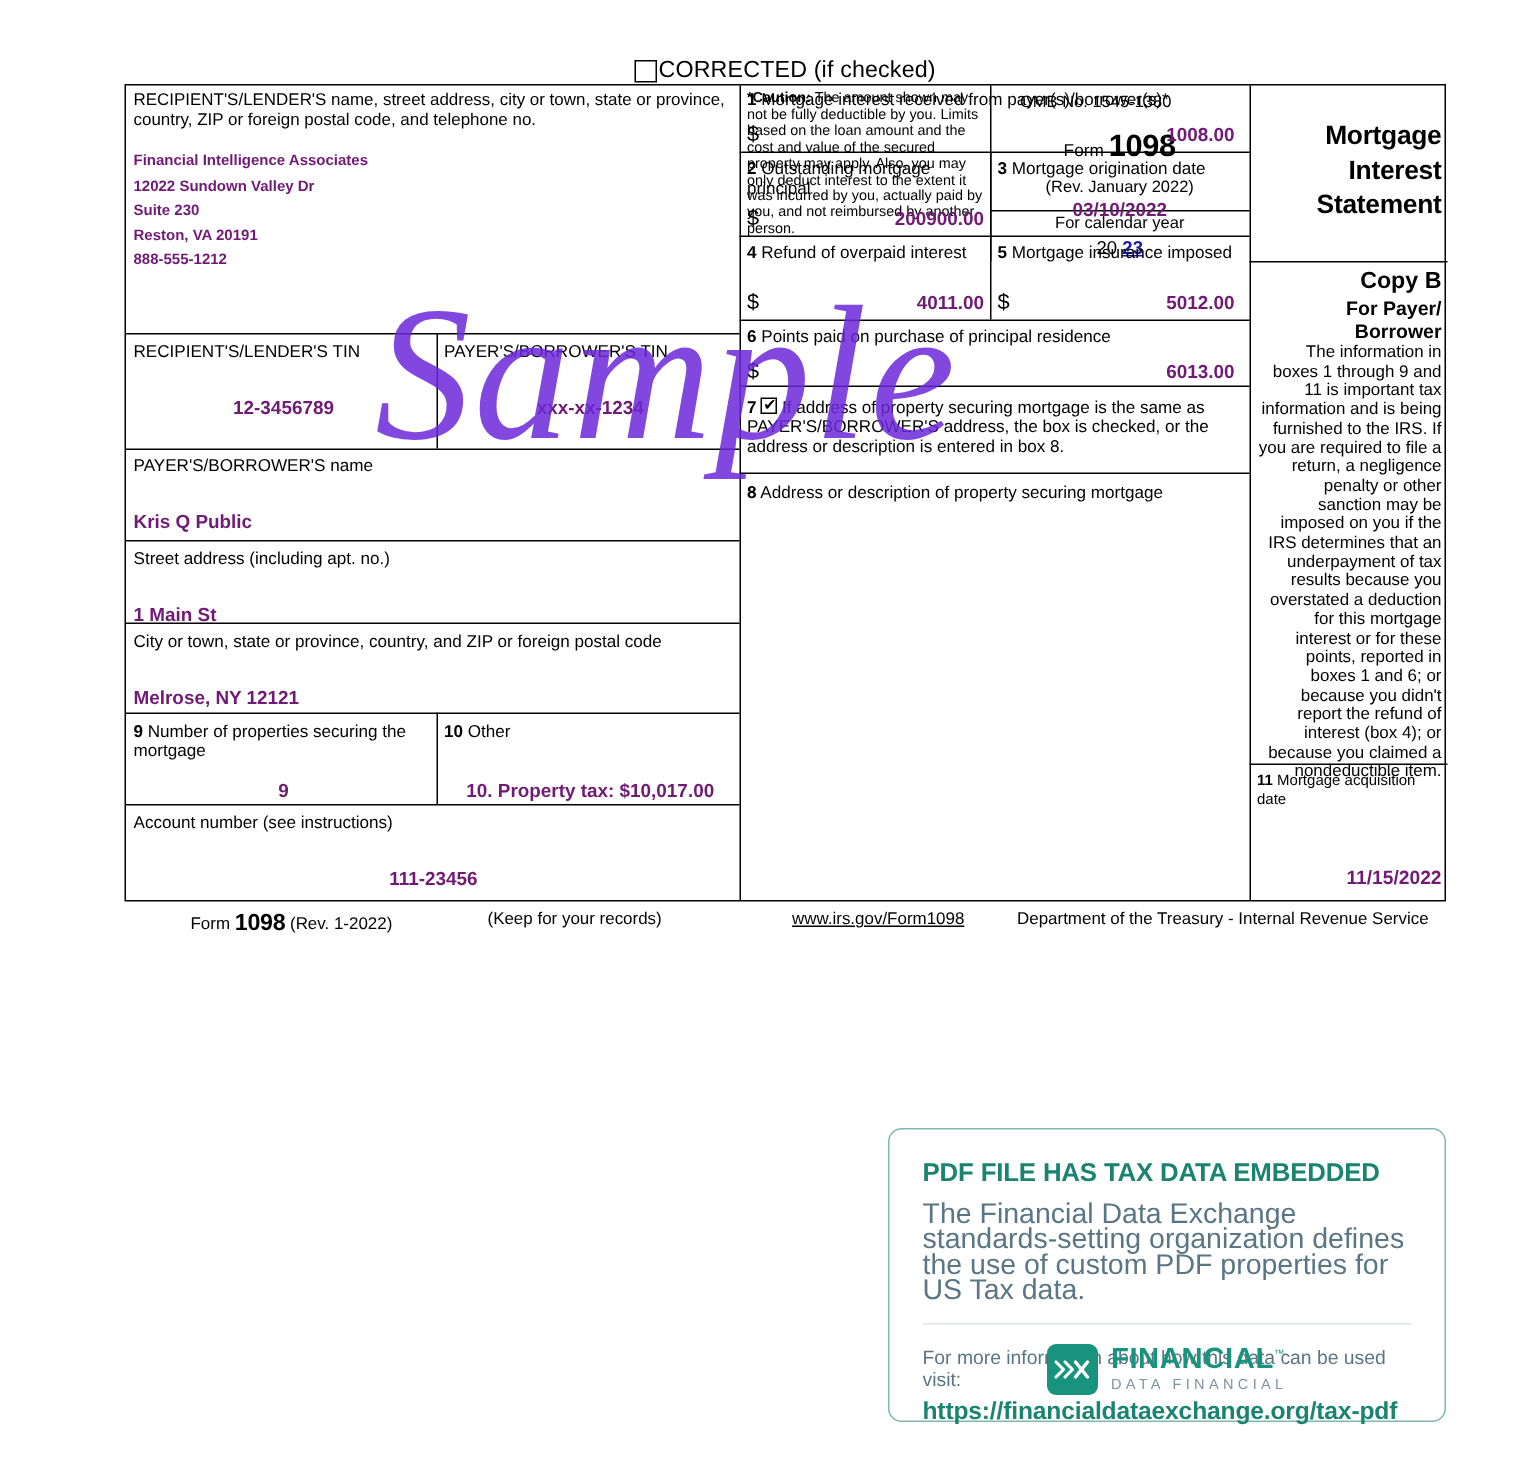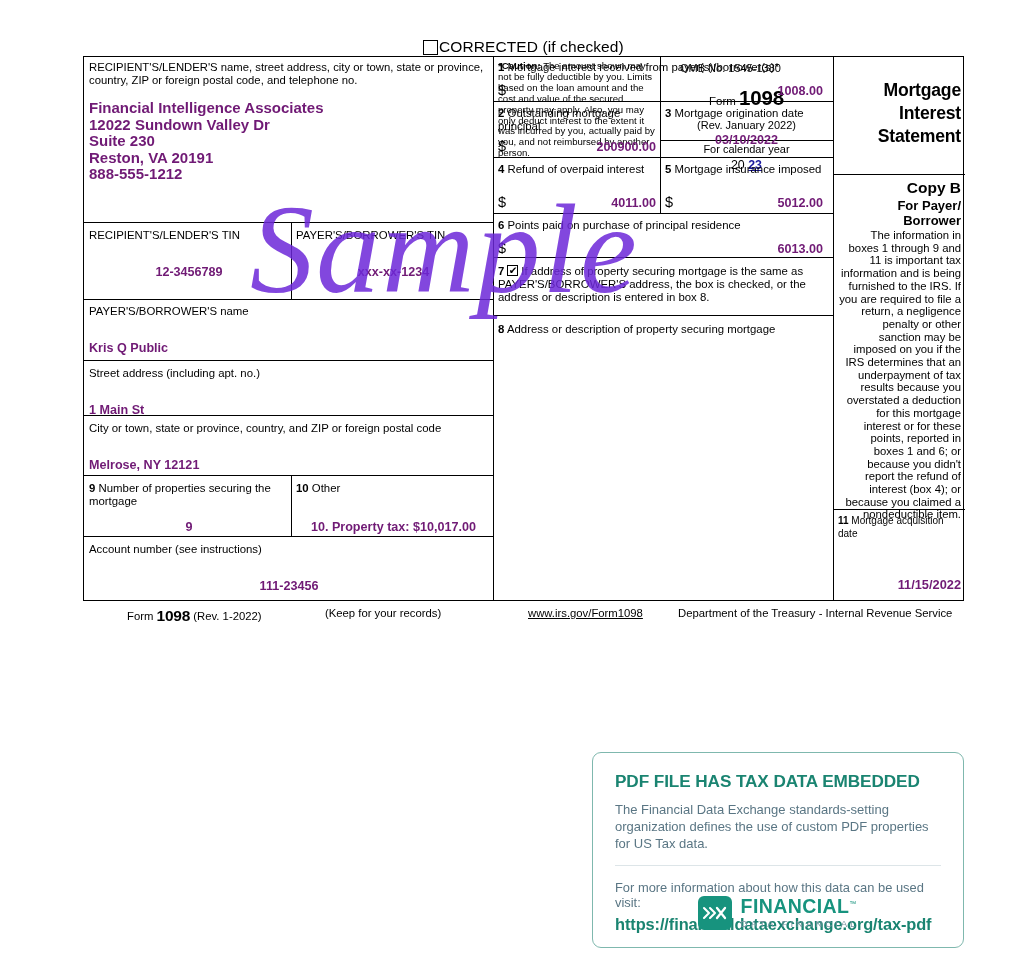--- a/index.html
+++ b/index.html
@@ -80,21 +80,21 @@
     color: #701a75;
     font-weight: bold;
     font-size: 12.6px;
     line-height: 16px;
   }
 
   
   #lender-block { left: 5px; top: 4px; width: 400px; }
   #lender-block .lbl { font-size: 11.3px; line-height: 13px; }
   #lender-lines { margin-top: 13px; }
-  #lender-lines div { font-size: 15px; line-height: 16.5px; }
+  #lender-lines div { font-size: 10px; line-height: 16.5px; }
 
   #tin-recipient { left: 5px;   top: 172px; width: 200px; }
   #tin-payer     { left: 212px; top: 172px; width: 195px; }
   #payer-name    { left: 5px;   top: 248px; width: 400px; }
   #street        { left: 5px;   top: 310px; width: 400px; }
   #city          { left: 5px;   top: 365px; width: 400px; }
   #box9          { left: 5px;   top: 425px; width: 200px; }
   #box10         { left: 212px; top: 425px; width: 195px; }
   #account       { left: 5px;   top: 486px; width: 400px; }
 
@@ -242,21 +242,21 @@
     padding: 18px 22px 0 22px;
   }
   #promo .head {
     color: #1a8471;
     font-weight: bold;
     font-size: 17.2px;
     letter-spacing: -0.1px;
   }
   #promo .sub {
     color: #5a7684;
-    font-size: 13px;
+    font-size: 19px;
     line-height: 17px;
     margin-top: 9px;
   }
   #promo .divider {
     border-top: 1.1px solid #dde5e8;
     margin: 13px 0 0 0;
   }
   #promo .more {
     color: #5a7684;
     font-size: 12.9px;

